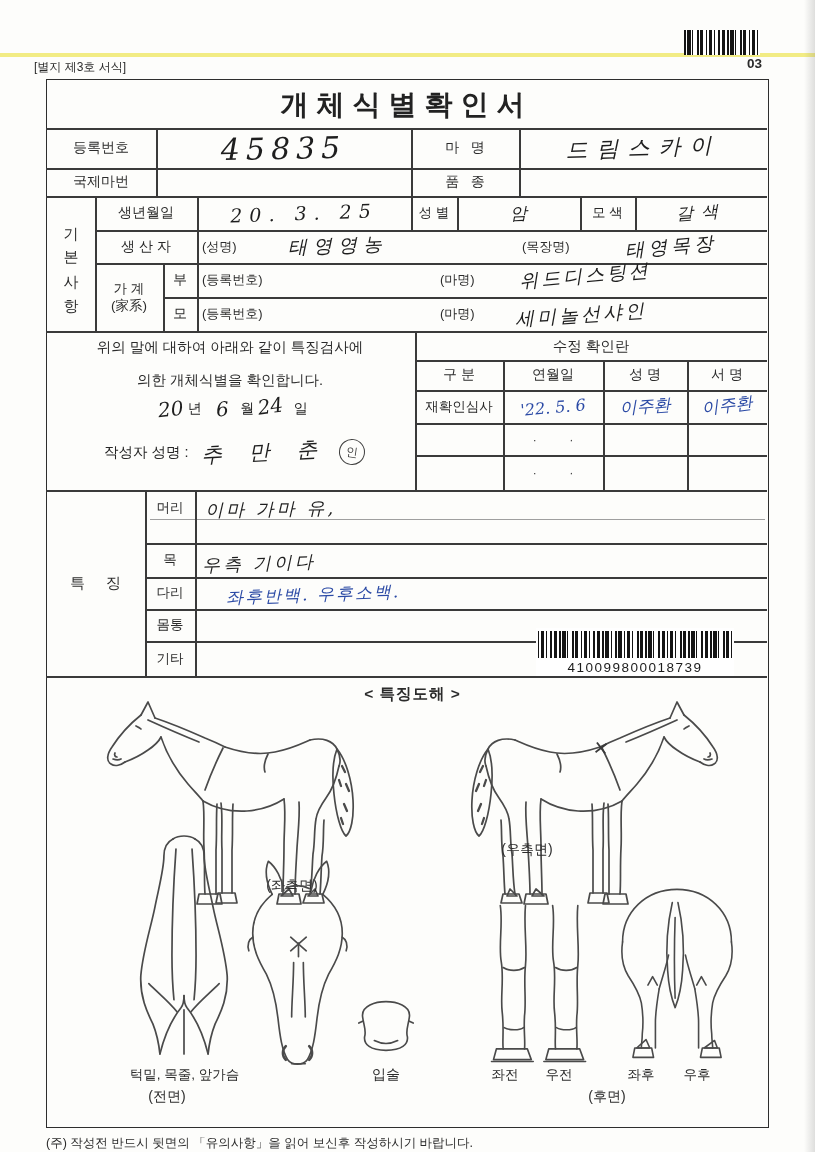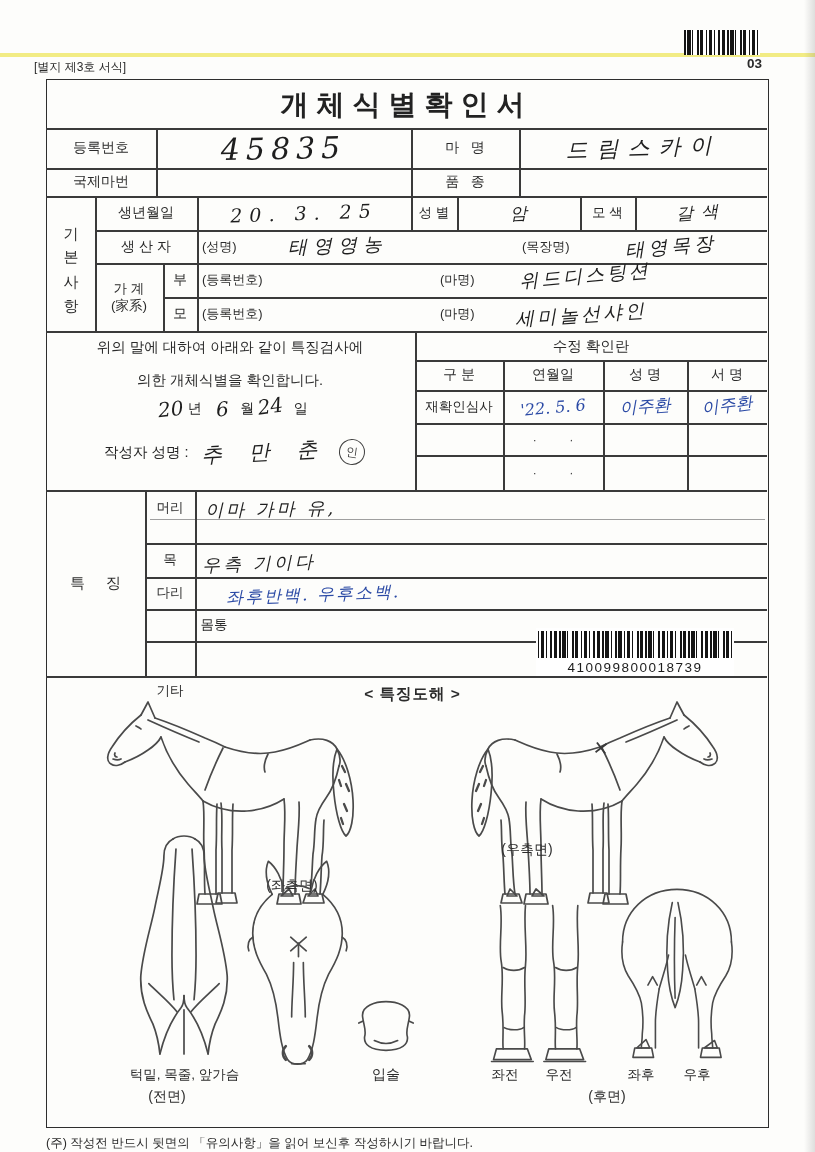--- a/index.html
+++ b/index.html
@@ -136,22 +136,22 @@
   <div class="lbl" style="left:503px;top:423px;width:100px;height:32px;font-size:13px;color:#4a4a4a;"><span>·         ·</span></div>
   <div class="lbl" style="left:503px;top:455px;width:100px;height:35px;font-size:13px;color:#4a4a4a;"><span>·         ·</span></div>
 
   <div class="lbl" style="left:46px;top:490px;width:99px;height:186px;font-size:15px;"><span>특     징</span></div>
   <div class="lbl" style="left:145px;top:495px;width:50px;height:26px;font-size:13.5px;"><span>머리</span></div>
   <div class="lbl hand left" style="left:205px;top:494px;width:380px;height:26px;font-size:18px;letter-spacing:3px;transform:rotate(-1deg);"><span>이마 가마 유,</span></div>
   <div class="lbl" style="left:145px;top:543px;width:50px;height:34px;font-size:13.5px;"><span>목</span></div>
   <div class="lbl hand left" style="left:202px;top:547px;width:260px;height:28px;font-size:18px;letter-spacing:3px;transform:rotate(-2deg);"><span>우측 기이다</span></div>
   <div class="lbl" style="left:145px;top:577px;width:50px;height:32px;font-size:13.5px;"><span>다리</span></div>
   <div class="lbl hand bhand left" style="left:226px;top:578px;width:300px;height:28px;font-size:17px;letter-spacing:2px;transform:rotate(-2deg);"><span>좌후반백. 우후소백.</span></div>
-  <div class="lbl" style="left:145px;top:609px;width:50px;height:32px;font-size:13.5px;padding-left:44px;"><span>몸통</span></div>
-  <div class="lbl" style="left:145px;top:641px;width:50px;height:35px;font-size:13.5px;margin-top:32px;"><span>기타</span></div>
+  <div class="lbl" style="left:145px;top:609px;width:50px;height:32px;font-size:13.5px;"><span>몸통</span></div>
+  <div class="lbl" style="left:145px;top:641px;width:50px;height:35px;font-size:13.5px;"><span>기타</span></div>
 
   <div class="abs" style="left:536px;top:628px;width:198px;height:48px;background:#fff;"></div>
   <div class="abs bc" style="left:538px;top:631px;width:194px;height:27px;"></div>
   <div class="lbl" style="left:538px;top:659px;width:194px;height:16px;font-size:13.5px;letter-spacing:1.5px;color:#1c1c1c;"><span>410099800018739</span></div>
 
   <div class="lbl" style="left:335px;top:683px;width:155px;height:22px;font-size:15.5px;font-weight:bold;letter-spacing:1px;"><span>&lt; 특징도해 &gt;</span></div>
 
   <svg width="0" height="0" style="position:absolute">
     <defs>
       <g id="side-horse" class="ink">

